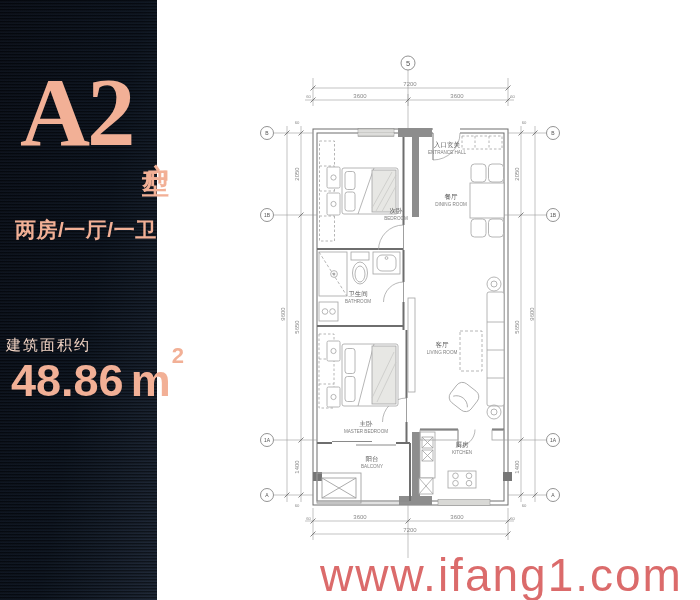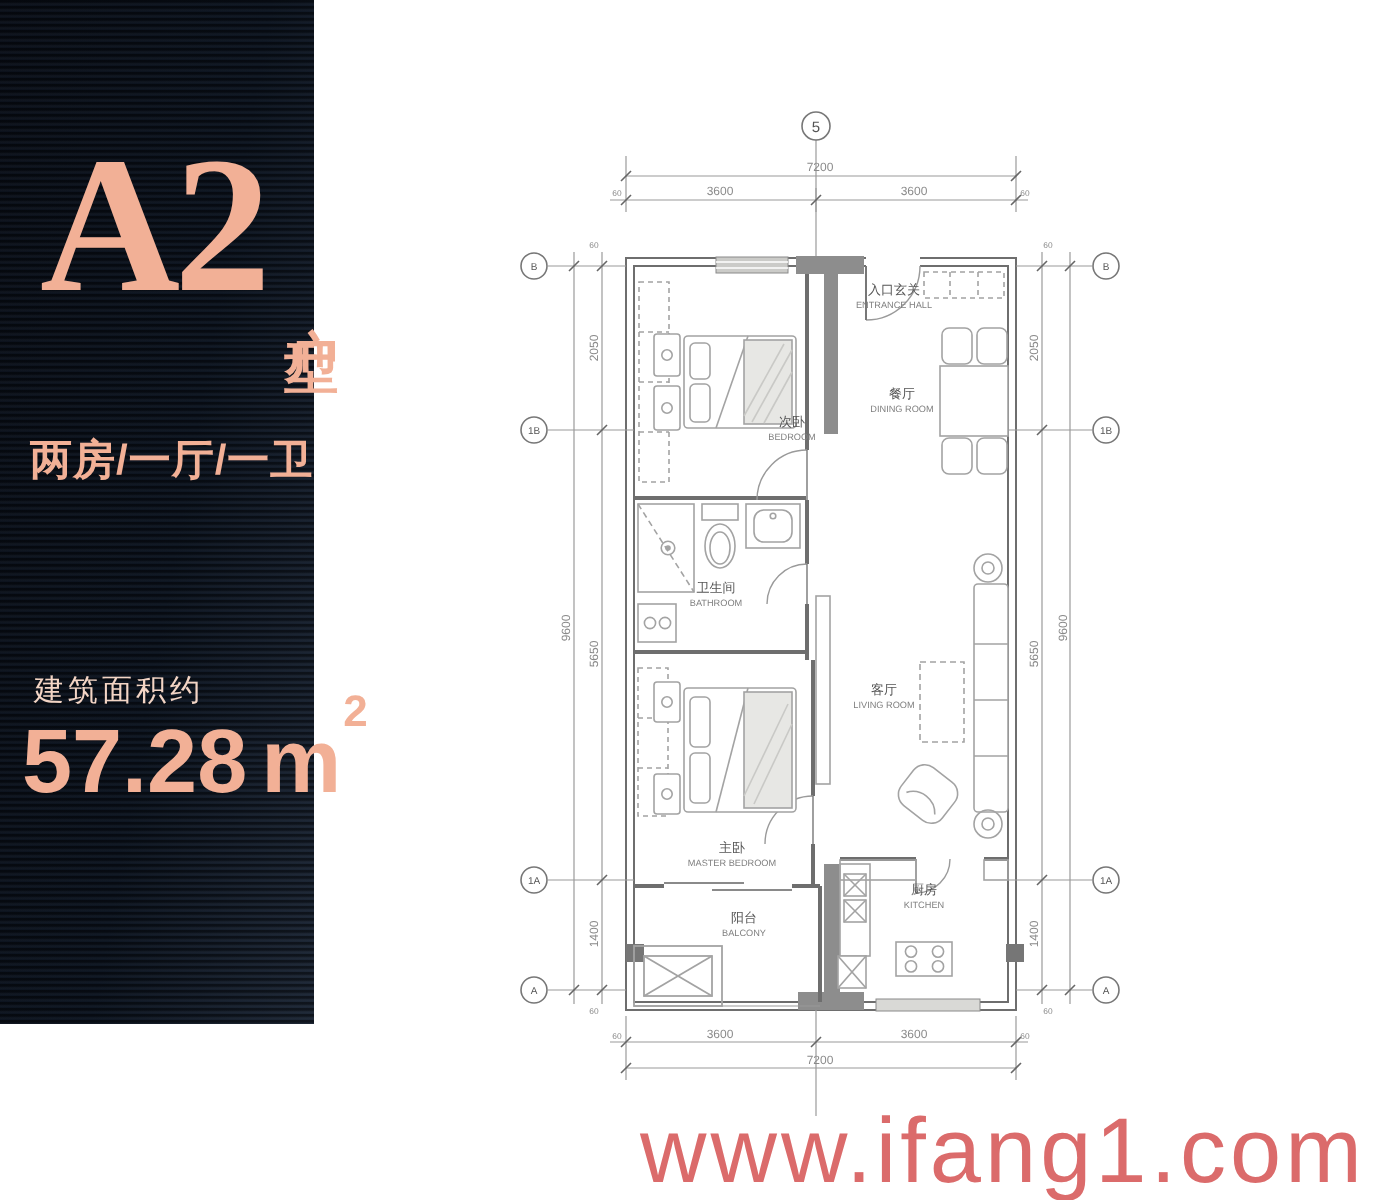--- a/index.html
+++ b/index.html
@@ -1,31 +1,31 @@
 <!DOCTYPE html>
 <html><head>
 <meta charset="utf-8">
 <style>
   html,body{margin:0;padding:0;}
   body{width:700px;height:600px;background:#ffffff;font-family:"Liberation Sans",sans-serif;}
   .stage{position:relative;width:700px;height:600px;overflow:hidden;background:#ffffff;}
 
   
   .left-panel{
-    position:absolute;left:0;top:0;width:157px;height:512px;
+    position:absolute;left:0;top:0;width:157px;height:600px;
     background-image:
       repeating-linear-gradient(180deg, rgba(0,0,0,0.45) 0px, rgba(0,0,0,0.45) 1px, rgba(255,255,255,0.03) 2px, rgba(0,0,0,0) 3px),
       linear-gradient(100deg,#0a0f19 0%,#0c1420 55%,#1c2635 100%);
     color:#f2b096;
   }
   .unit-row{position:absolute;left:20px;top:64px;display:flex;align-items:flex-end;}
   .unit-code{font-family:"Liberation Serif",serif;font-weight:bold;font-size:97px;line-height:1;letter-spacing:-3px;}
   .unit-type{writing-mode:vertical-rl;text-orientation:upright;font-size:27px;font-weight:bold;letter-spacing:7px;padding-bottom:6px;margin-left:5px;}
   .rooms-summary{position:absolute;left:15px;top:216px;font-size:21px;font-weight:bold;letter-spacing:0.5px;white-space:nowrap;}
-  .area-caption{position:absolute;left:17px;top:336px;font-size:15px;color:#f3d5c5;letter-spacing:2px;}
+  .area-caption{position:absolute;left:6px;top:336px;font-size:15px;color:#f3d5c5;letter-spacing:2px;}
   .area-line{position:absolute;left:11px;top:355px;font-size:45px;font-weight:bold;white-space:nowrap;}
   .area-line .unit{margin-left:7px;}
   .area-line sup{font-size:22px;position:relative;top:-17px;left:1px;}
 
   
   .watermark{position:absolute;left:320px;top:548px;font-size:46px;color:#d85f5f;letter-spacing:2px;opacity:0.92;}
 
   
   svg{position:absolute;left:0;top:0;}
   svg text{font-family:"Liberation Sans",sans-serif;}
@@ -42,21 +42,21 @@
 
 <div class="stage">
 
   <div class="left-panel">
     <div class="unit-row">
       <span class="unit-code">A2</span>
       <span class="unit-type">户型</span>
     </div>
     <div class="rooms-summary">两房/一厅/一卫</div>
     <div class="area-caption">建筑面积约</div>
-    <div class="area-line"><span>57.28</span><span class="unit">m</span><sup>2</sup></div>
+    <div class="area-line"><span>48.86</span><span class="unit">m</span><sup>2</sup></div>
   </div>
 
   <svg width="700" height="600" viewBox="0 0 700 600">
 
     <g stroke="#6e6e6e" fill="none" stroke-width="1">
       <rect x="313" y="129" width="195" height="376"></rect>
       <rect x="317" y="133" width="187" height="368"></rect>
     </g>
 
     <g fill="#8d8d8d" stroke="none">

